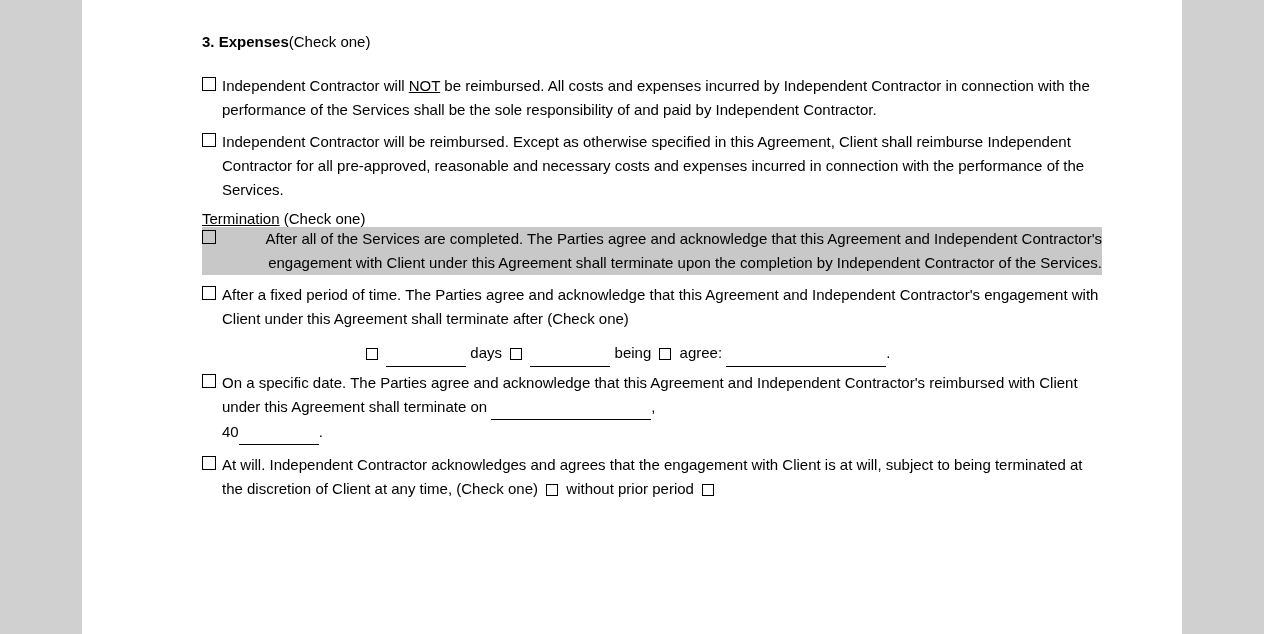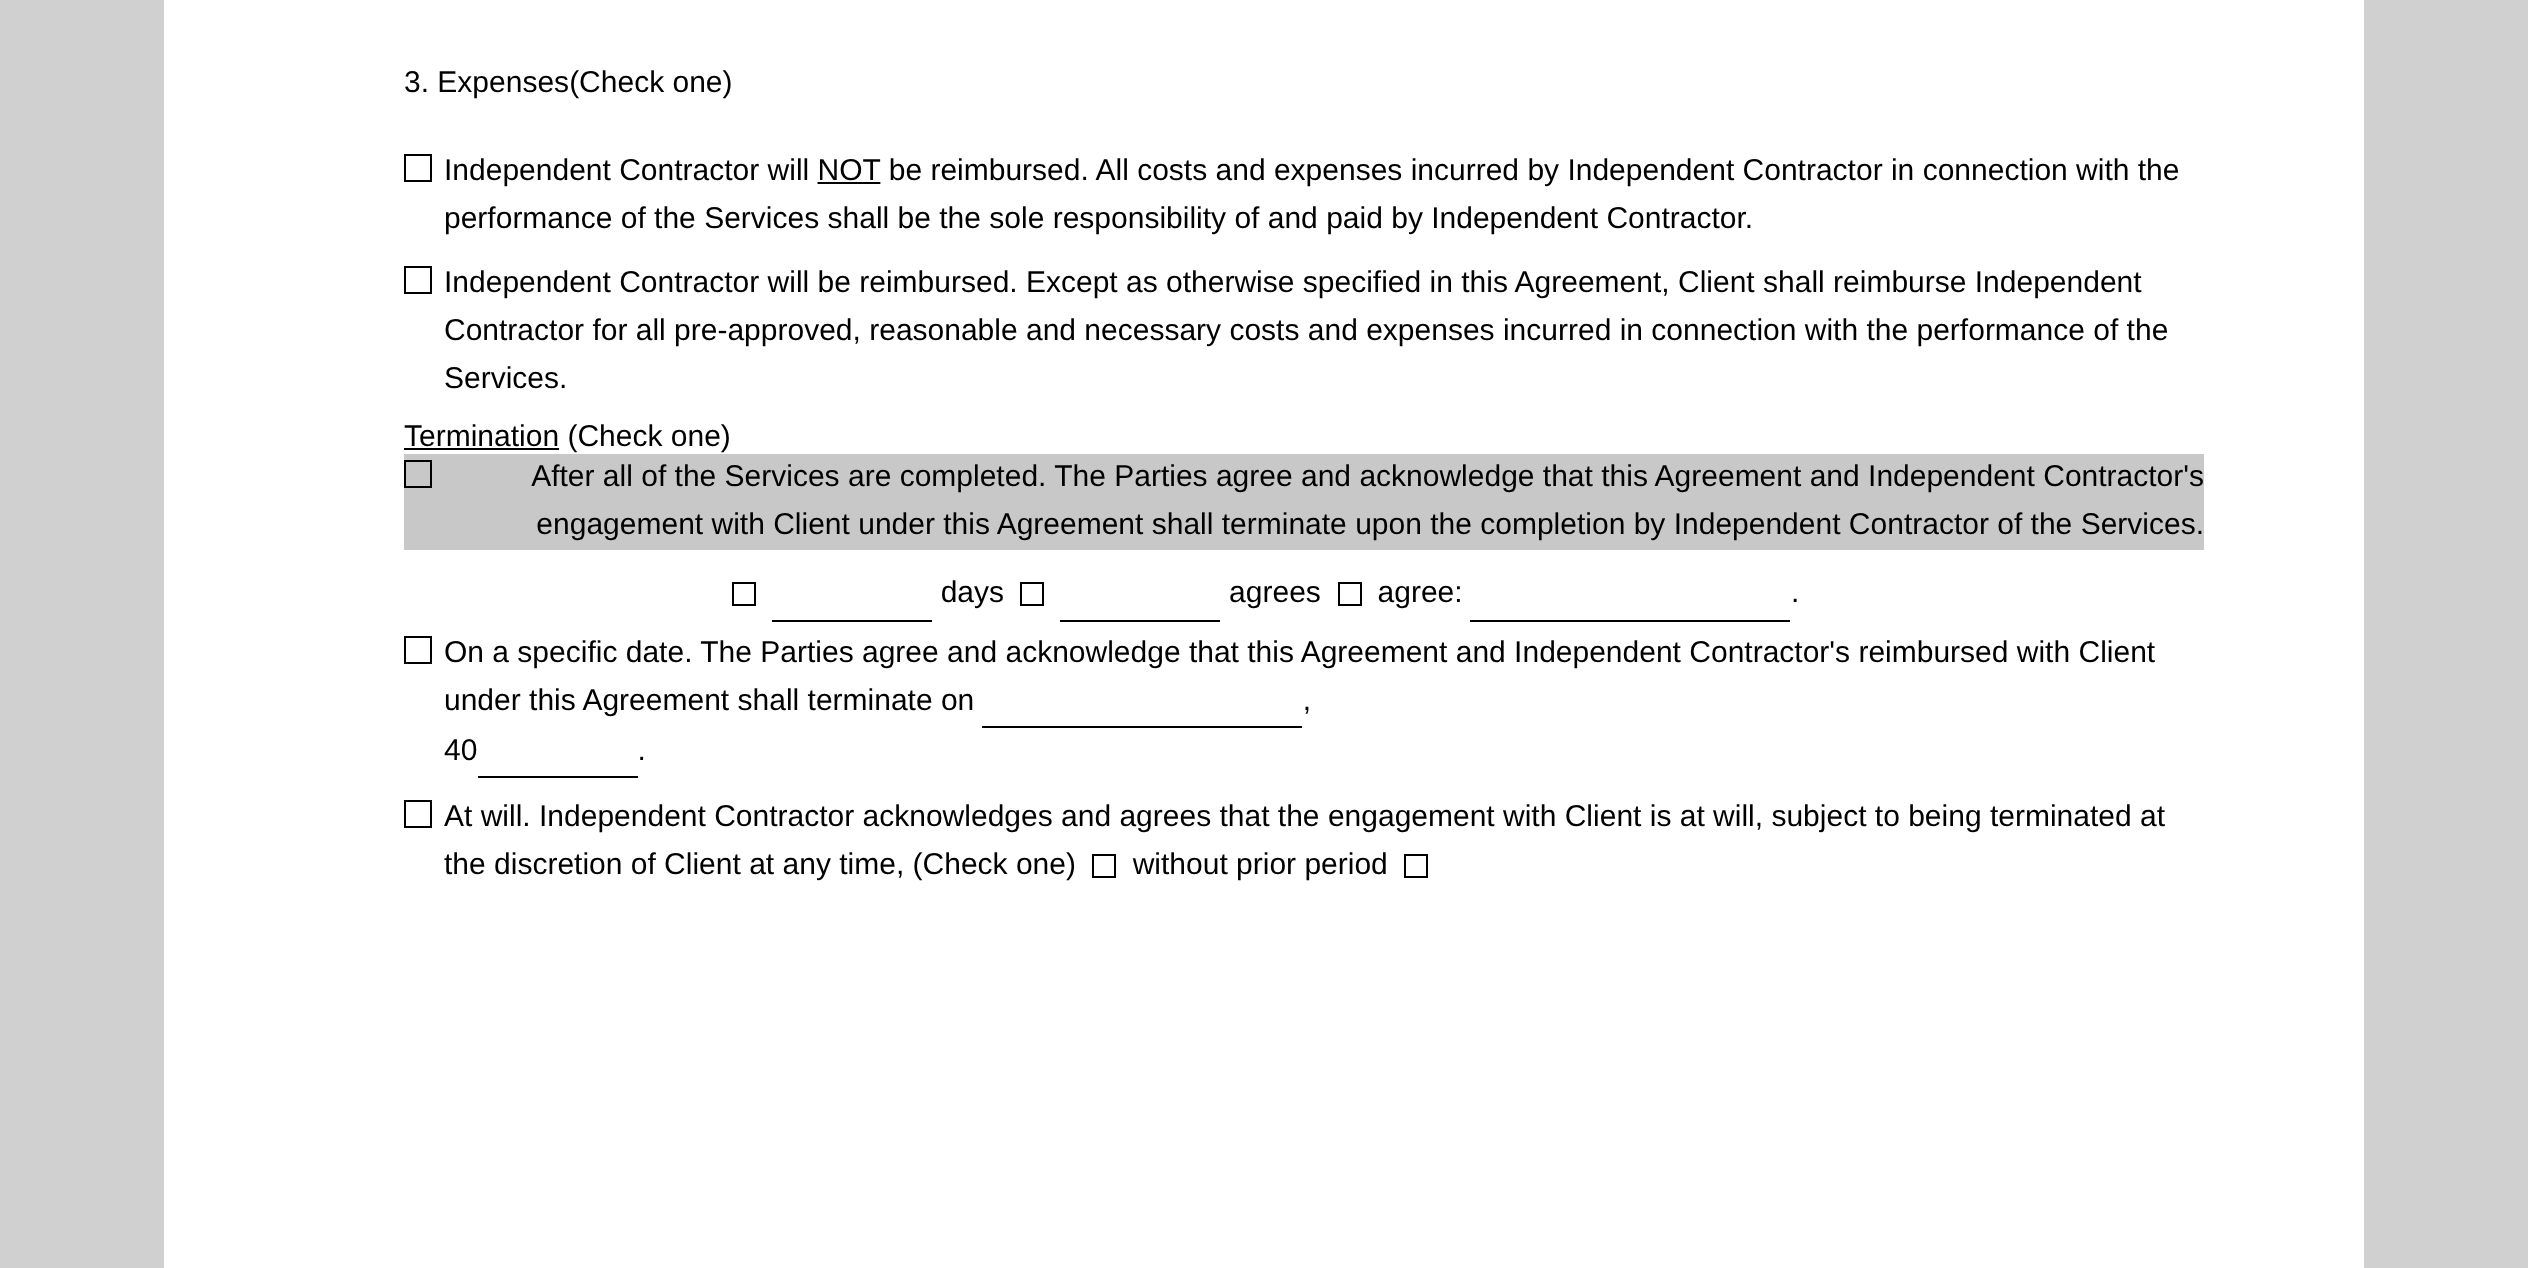--- a/index.html
+++ b/index.html
@@ -90,21 +90,21 @@
 
     .term-section {
       margin-bottom: 4px;
     }
 
     .not-underline {
       text-decoration: underline;
     }
 
     .bold {
-      font-weight: normal;
+      font-weight: bold;
     }
 
     .termination-label {
       text-decoration: underline;
       font-weight: normal;
     }
   </style>
 </head>
 <body>
 
@@ -133,27 +133,33 @@
     <p>
       <span class="termination-label">Termination</span>
       <span> (Check one)</span>
     </p>
 
     <div class="checkbox-row highlighted">
       <span class="checkbox-inline"></span>
       <span class="highlighted">After all of the Services are completed. The Parties agree and acknowledge that this Agreement and Independent Contractor's engagement with Client under this Agreement shall terminate upon the completion by Independent Contractor of the Services.</span>
     </div>
 
+    <div class="checkbox-row">
+      <span class="checkbox-inline"></span>
+      <span>
+        <span>After a fixed period of time. The Parties agree and acknowledge that this Agreement and Independent Contractor's engagement with Client under this Agreement shall terminate after (Check one)</span>
+      </span>
+    </div>
     <div class="indent-row">
       <span class="checkbox-small"></span>
       <span class="blank-short">&nbsp;&nbsp;&nbsp;&nbsp;&nbsp;&nbsp;&nbsp;&nbsp;</span>
       <span>days</span>
       <span class="checkbox-small"></span>
       <span class="blank-short">&nbsp;&nbsp;&nbsp;&nbsp;&nbsp;&nbsp;&nbsp;&nbsp;</span>
-      <span>agrees</span>
+      <span>being</span>
       <span class="checkbox-small"></span>
       <span> agree: </span>
       <span class="blank-long">&nbsp;&nbsp;&nbsp;&nbsp;&nbsp;&nbsp;&nbsp;&nbsp;&nbsp;&nbsp;&nbsp;&nbsp;</span><span>.</span>
     </div>
 
     <div class="checkbox-row">
       <span class="checkbox-inline"></span>
       <span>
         <span>On a specific date. The Parties agree and acknowledge that this Agreement and Independent Contractor's reimbursed with Client under this Agreement shall terminate on </span><span class="blank-long">&nbsp;&nbsp;&nbsp;&nbsp;&nbsp;&nbsp;&nbsp;&nbsp;&nbsp;&nbsp;&nbsp;&nbsp;&nbsp;</span><span>,</span>
         <br>

